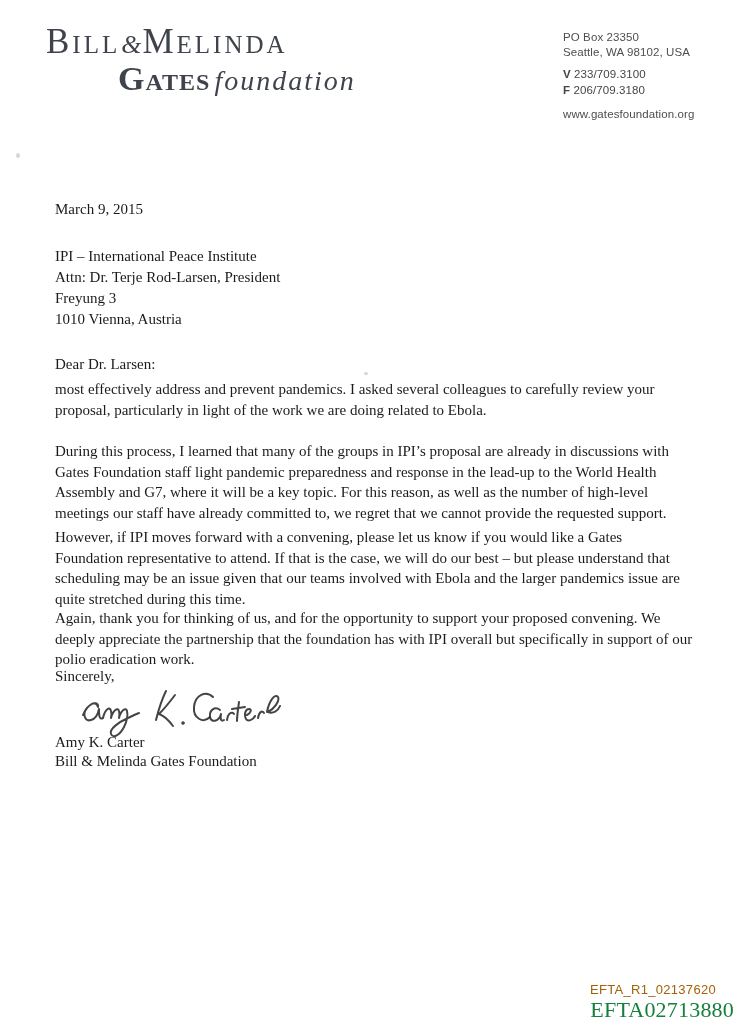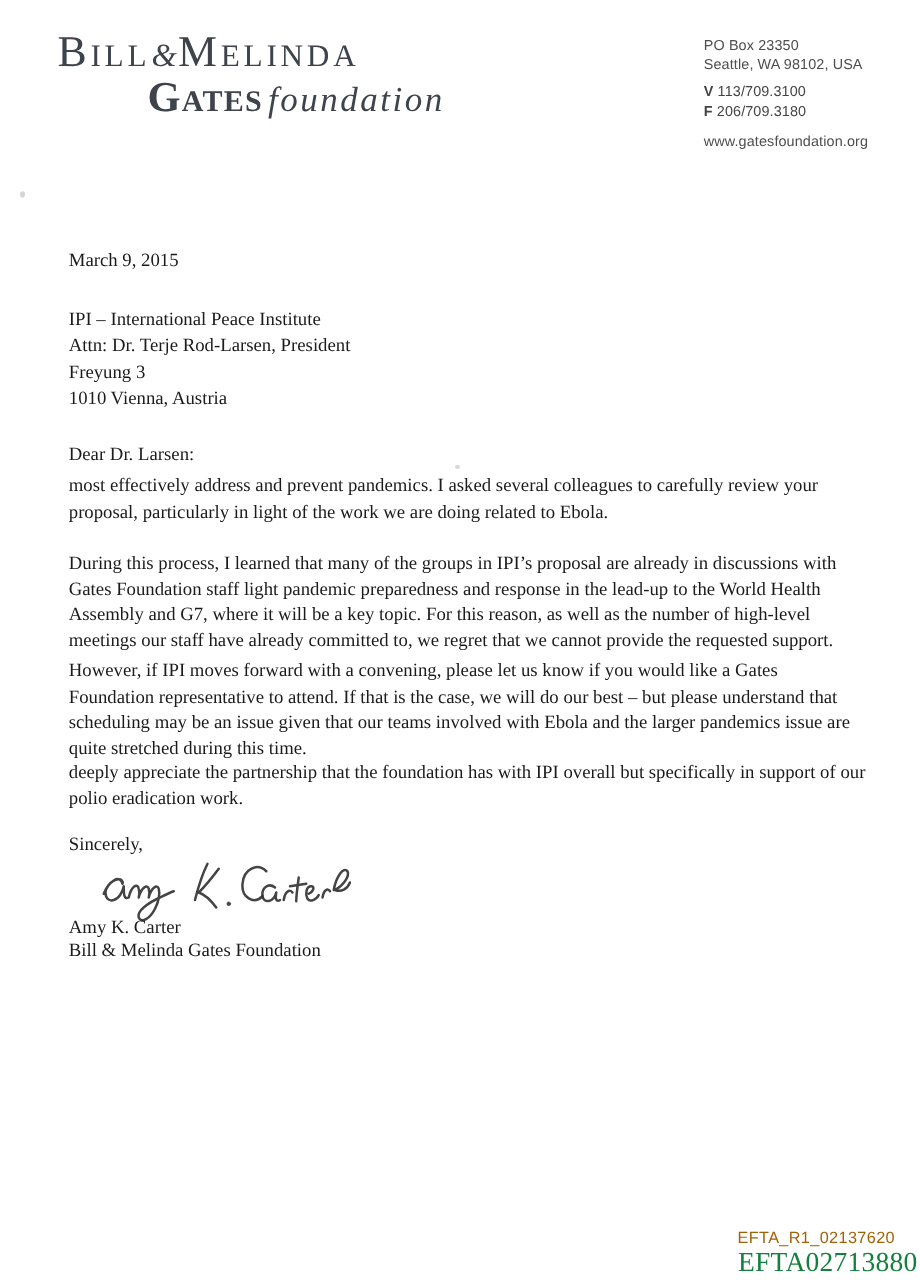--- a/index.html
+++ b/index.html
@@ -66,21 +66,21 @@
     <div class="logo-line2"><span class="logo-gates">Gates</span>
       <span class="logo-foundation">foundation</span></div>
   </div>
 
   <div class="contact">
     <div class="grp1">
       <div>PO Box 23350</div>
       <div>Seattle, WA 98102, USA</div>
     </div>
     <div class="grp2">
-      <div><span class="lbl">V</span> <span>113/709.3100</span></div>
+      <div><span class="lbl">V</span> <span>233/709.3100</span></div>
       <div><span class="lbl">F</span> <span>206/709.3180</span></div>
     </div>
     <div>www.gatesfoundation.org</div>
   </div>
 
   <div class="blk date-blk">March 9, 2015</div>
 
   <div class="blk recipient-blk">
     <div>IPI – International Peace Institute</div>
     <div>Attn: Dr. Terje Rod-Larsen, President</div>
@@ -103,20 +103,21 @@
   </div>
 
   <div class="blk p3">
     <div>However, if IPI moves forward with a convening, please let us know if you would like a Gates</div>
     <div>Foundation representative to attend. If that is the case, we will do our best – but please understand that</div>
     <div>scheduling may be an issue given that our teams involved with Ebola and the larger pandemics issue are</div>
     <div>quite stretched during this time.</div>
   </div>
 
   <div class="blk p4">
+    <div>Again, thank you for thinking of us, and for the opportunity to support your proposed convening. We</div>
     <div>deeply appreciate the partnership that the foundation has with IPI overall but specifically in support of our</div>
     <div>polio eradication work.</div>
   </div>
 
   <div class="blk closing-blk">Sincerely,</div>
 
   <svg class="sig" viewBox="0 0 205 58" role="img" aria-label="Amy K. Carter">
     <path d="M7,34 C11,24 20,18 22,26 C23,21 16,21 11,27 C6,33 9,41 15,39 C19,38 22,33 23,28 C23,34 23,39 27,37 C29,28 34,25 35,30 C36,33 35,37 35,37 C37,29 42,26 43,30 C44,33 43,37 43,37 C45,29 50,26 51,30 C52,34 51,40 48,46 C44,54 37,58 35,53 C33,48 43,41 52,37 C56,35 60,33 63,32"></path>
     <path d="M80,39 C83,27 87,16 90,10"></path>
     <path d="M99,14 C93,22 87,29 83,33 C89,35 94,41 97,45"></path>

